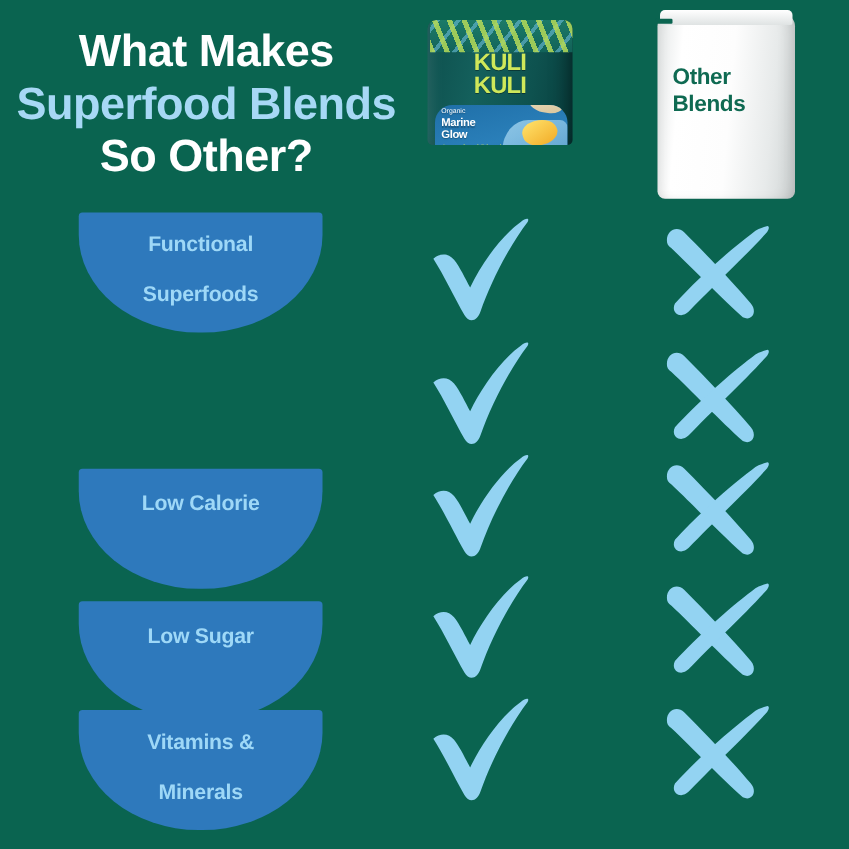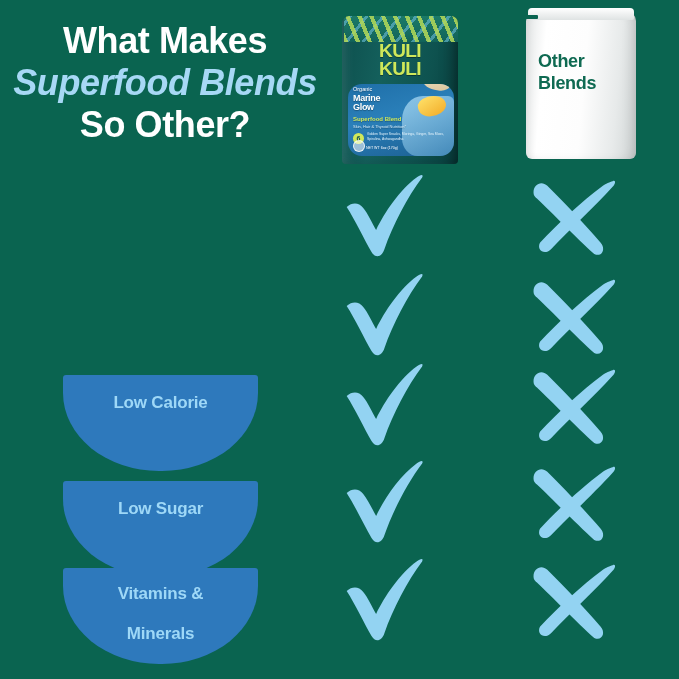--- a/index.html
+++ b/index.html
@@ -32,40 +32,40 @@
     line-height: 1.16;
   }
   .title-line {
     font-size: 36px;
     font-weight: bold;
     letter-spacing: -0.4px;
     display: block;
     white-space: nowrap;
   }
   .title-white { color: #ffffff; }
-  .title-blue  { color: #a7d8f5; font-style: italic; }
+  .title-blue  { color: #a7d8f5; }
 
   
   .pack {
     position: absolute;
   }
 
   
   .pouch-kuli {
     left: 338px;
     top: 2px;
     width: 124px;
     height: 158px;
   }
   .pouch-kuli .pouch-body {
     position: absolute;
     left: 4px;
     top: 14px;
     width: 116px;
-    height: 148px;
+    height: 100px;
     background: linear-gradient(100deg, #0d4f4d 0%, #14605c 35%, #0e524f 70%, #083e3d 100%);
     border-radius: 7px 7px 4px 4px;
     box-shadow: inset -9px 0 16px -8px rgba(0,0,0,0.55), inset 9px 0 14px -9px rgba(255,255,255,0.18);
     overflow: hidden;
   }
   .pouch-kuli .pouch-top {
     position: absolute;
     left: 2px;
     top: 0px;
     width: 120px;
@@ -319,20 +319,26 @@
   <div class="pack pouch-other">
     <div class="pouch-body"></div>
     <div class="seal"></div>
     <div class="tab"></div>
     <div class="other-text">
       <div>Other</div>
       <div>Blends</div>
     </div>
   </div>
 
+  <div class="feature two-line f0">
+    <span>
+      <span>Functional</span><br>
+      <span>Superfoods</span>
+    </span>
+  </div>
 
 
   <div class="feature f2">
     <span>Low Calorie</span>
   </div>
 
   <div class="feature f3">
     <span>Low Sugar</span>
   </div>
 

